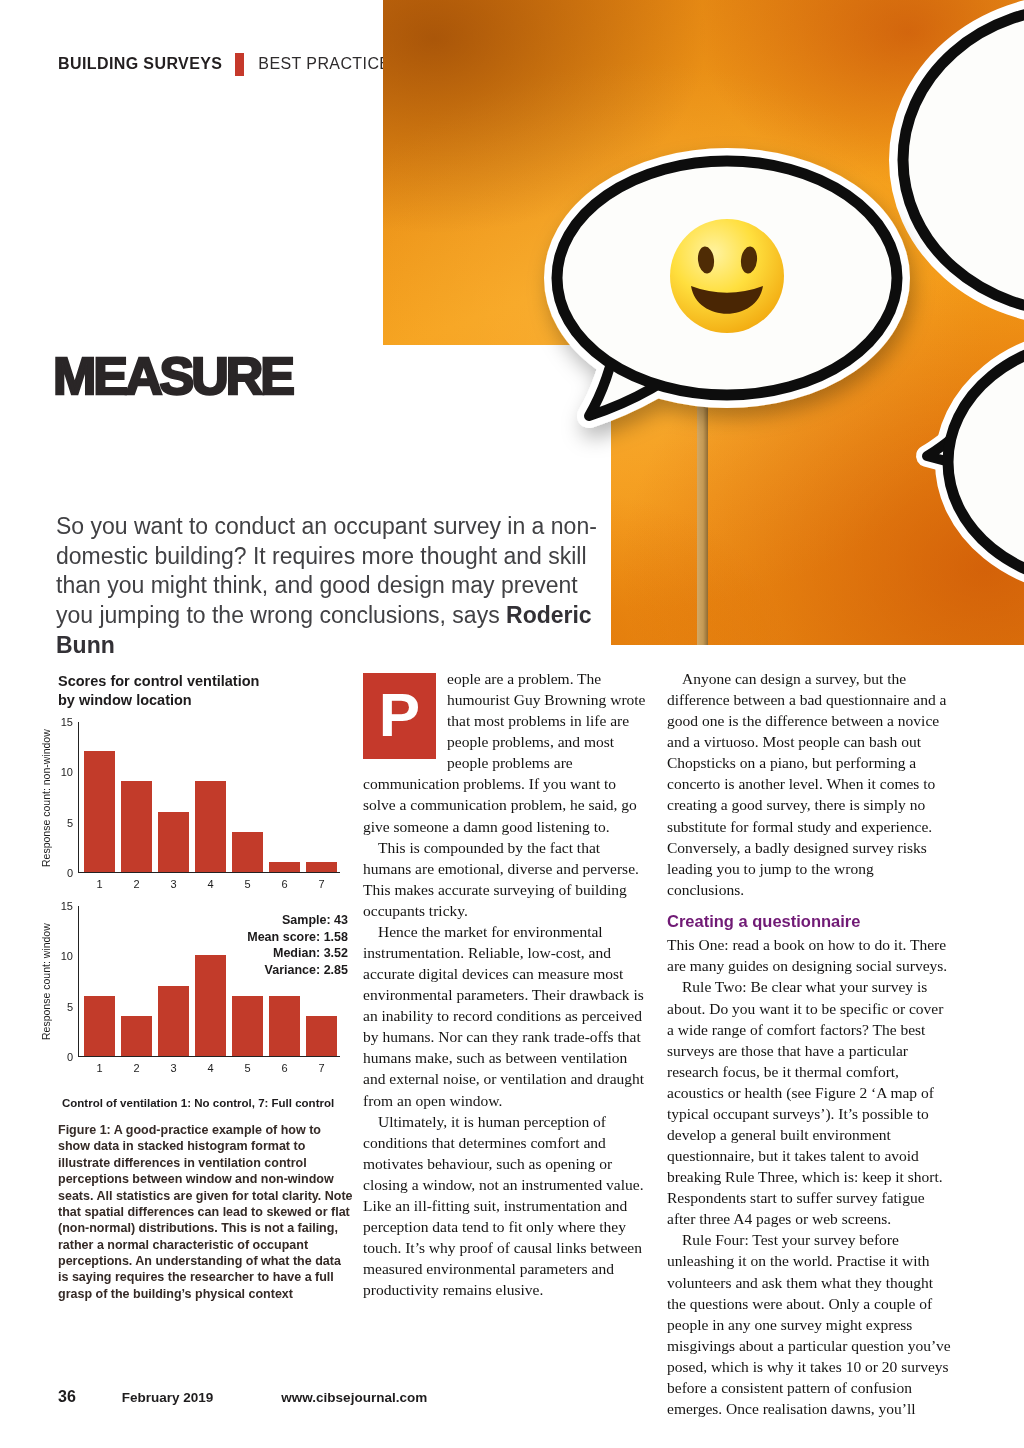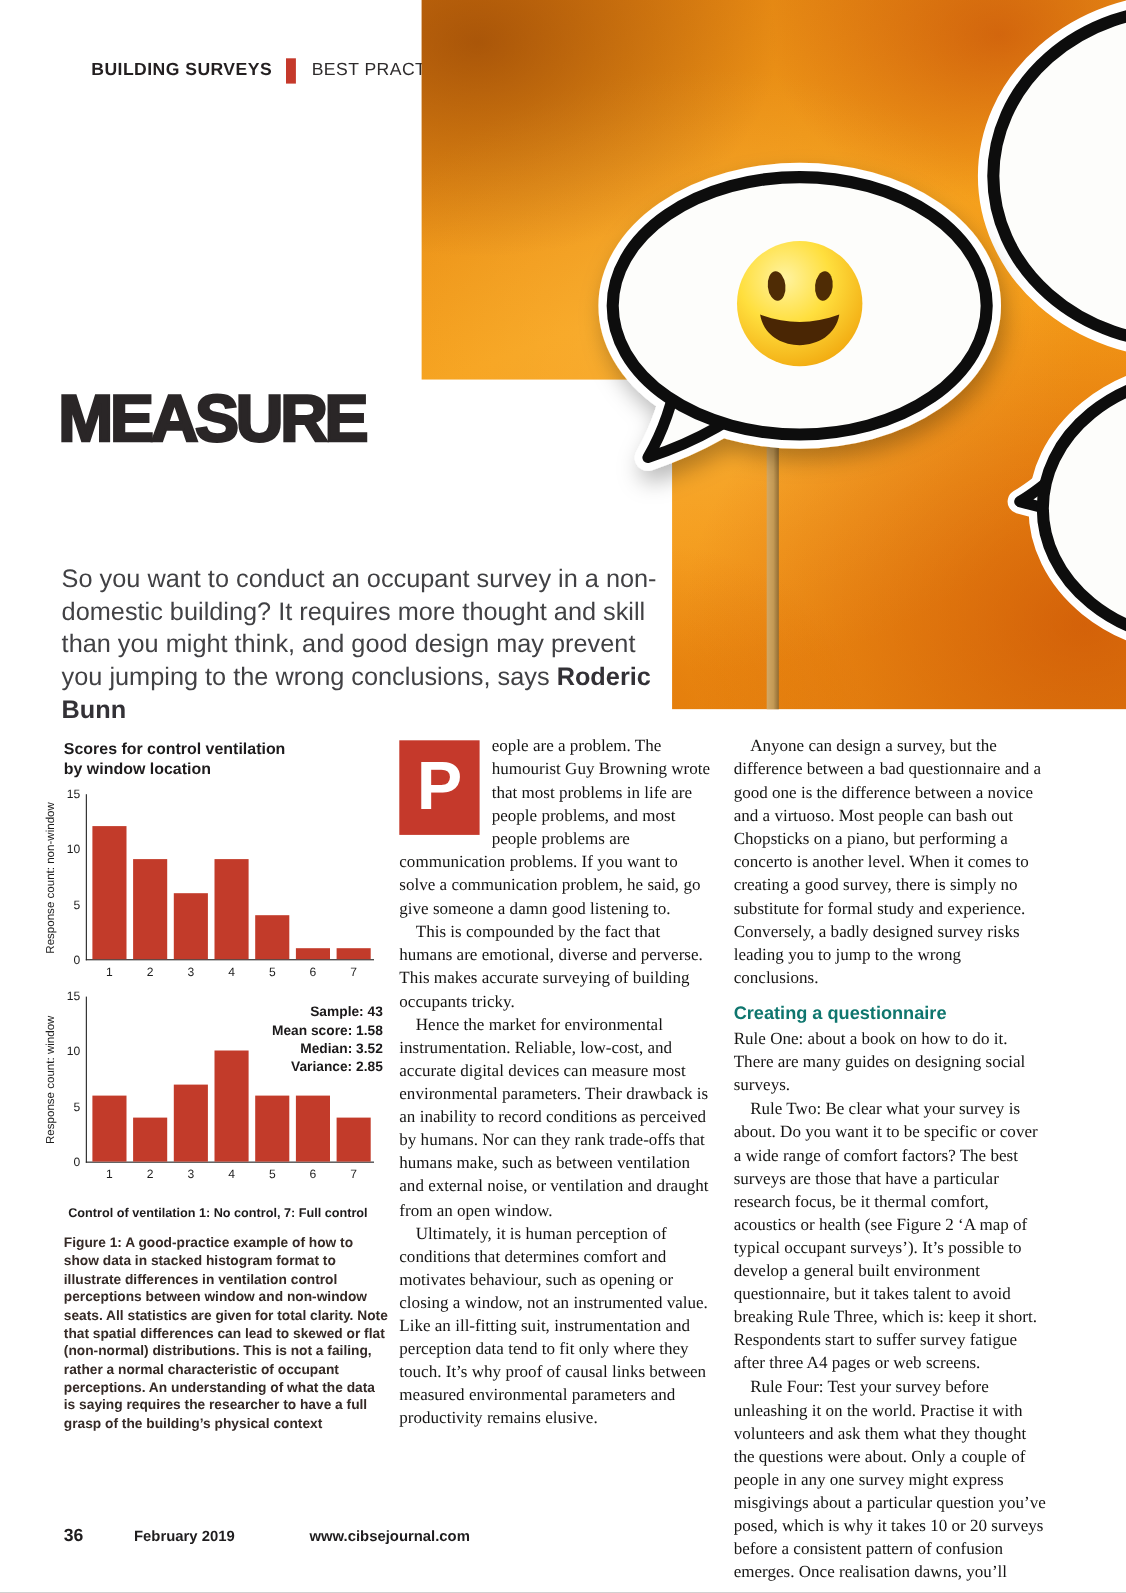--- a/index.html
+++ b/index.html
@@ -5,41 +5,41 @@
   * { margin:0; padding:0; box-sizing:border-box; }
   html,body { background:#888; }
   #page {
     position:relative; width:1024px; height:1448px; margin:0 auto;
     background:#ffffff; overflow:hidden;
     font-family:"Liberation Sans", sans-serif; color:#231f20;
   }
 
   
   .kicker { position:absolute; left:58px; top:52px; display:flex; align-items:center; height:24px; }
-  .kicker .k-left { font-size:16px; font-weight:bold; letter-spacing:.4px; color:#231f20;margin-left:25px; }
+  .kicker .k-left { font-size:16px; font-weight:bold; letter-spacing:.4px; color:#231f20; }
   .kicker .k-bar { width:9px; height:23px; background:#c5392b; margin:0 14px 0 13px; }
   .kicker .k-right { font-size:16px; font-weight:400; letter-spacing:.4px; color:#2e2b2c; }
 
   
   .hero-bg {
     position:absolute; left:383px; top:0; width:641px; height:645px;
     clip-path: polygon(0 0, 641px 0, 641px 645px, 228px 645px, 228px 345px, 0 345px);
     background:
       radial-gradient(420px 300px at 8% 6%, rgba(115,42,0,.50), transparent 65%),
       radial-gradient(300px 220px at 82% 5%, rgba(175,40,0,.42), transparent 70%),
       radial-gradient(520px 420px at 94% 88%, rgba(185,50,0,.48), transparent 70%),
       radial-gradient(300px 220px at 30% 100%, rgba(205,85,0,.35), transparent 70%),
       radial-gradient(480px 380px at 40% 52%, rgba(255,198,85,.45), transparent 72%),
       linear-gradient(160deg, #dd7d10 0%, #f59f1a 40%, #f29414 70%, #e98a10 100%);
   }
   .hero-svg { position:absolute; left:383px; top:0; pointer-events:none; }
 
   
   .title { position:absolute; left:53px; top:352px; font-weight:bold; color:#2a2627;
-           font-size:60px; line-height:.95; letter-spacing:-3px; -webkit-text-stroke:2.4px #2a2627; }
+           font-size:52px; line-height:.95; letter-spacing:-3px; -webkit-text-stroke:2.4px #2a2627; }
   .standfirst { position:absolute; left:56px; top:512px; width:560px;
                 font-size:23px; line-height:1.29; color:#414144; font-weight:400; }
   .standfirst strong { color:#333136; }
 
   
   .fig-title { position:absolute; left:58px; top:672px; font-size:14.5px; font-weight:bold; line-height:1.3; color:#1d1b1c; }
   .chart { position:absolute; left:40px; width:308px; display:flex; align-items:flex-start; }
   #chart0 { top:722px; } #chart1 { top:906px; }
   .ylabel { writing-mode:vertical-rl; transform:rotate(180deg); height:152px; width:15px;
             font-size:10.5px; color:#1d1d1d; text-align:center; }
@@ -60,21 +60,21 @@
   
   .col { position:absolute; top:668px; width:287px; font-family:"Liberation Serif", serif;
          font-size:15.5px; line-height:1.36; color:#151413; }
   #col1 { left:363px; } #col2 { left:667px; }
   .col p { margin:0; }
   .col p.indent { text-indent:15px; }
   .dropcap { float:left; width:73px; height:86px; background:#c5392b; color:#fff;
              font-family:"Liberation Sans", sans-serif; font-weight:bold; font-size:62px;
              line-height:84px; text-align:center; margin:5px 11px 3px 0; }
   .subhead { font-family:"Liberation Sans", sans-serif; font-weight:bold; font-size:16.5px;
-             color:#0f766e; margin:10px 0 2px 0 !important; }
+             color:#701a75; margin:10px 0 2px 0 !important; }
 
   
   .footer { position:absolute; left:58px; top:1388px; display:flex; align-items:baseline; font-weight:bold; color:#1f1d1e;gap:46px; }
   .footer .pageno { font-size:16px; }
   .footer .issue { font-size:13.5px; }
   .footer .url { font-size:13.5px; margin-left:22px; }
 </style>
 </head>
 <body>
 
@@ -216,21 +216,21 @@
   <div class="col" id="col1">
     <p><span class="dropcap">P</span><span>eople are a problem. The humourist Guy Browning wrote that most problems in life are people problems, and most people problems are communication problems. If you want to solve a communication problem, he said, go give someone a damn good listening to.</span></p>
     <p class="indent">This is compounded by the fact that humans are emotional, diverse and perverse. This makes accurate surveying of building occupants tricky.</p>
     <p class="indent">Hence the market for environmental instrumentation. Reliable, low-cost, and accurate digital devices can measure most environmental parameters. Their drawback is an inability to record conditions as perceived by humans. Nor can they rank trade-offs that humans make, such as between ventilation and external noise, or ventilation and draught from an open window.</p>
     <p class="indent">Ultimately, it is human perception of conditions that determines comfort and motivates behaviour, such as opening or closing a window, not an instrumented value. Like an ill-fitting suit, instrumentation and perception data tend to fit only where they touch. It’s why proof of causal links between measured environmental parameters and productivity remains elusive.</p>
   </div>
 
   <div class="col" id="col2">
     <p class="indent">Anyone can design a survey, but the difference between a bad questionnaire and a good one is the difference between a novice and a virtuoso. Most people can bash out Chopsticks on a piano, but performing a concerto is another level. When it comes to creating a good survey, there is simply no substitute for formal study and experience. Conversely, a badly designed survey risks leading you to jump to the wrong conclusions.</p>
     <p class="subhead">Creating a questionnaire</p>
-    <p>Rule One: about a book on how to do it. There are many guides on designing social surveys.</p>
+    <p>This One: read a book on how to do it. There are many guides on designing social surveys.</p>
     <p class="indent">Rule Two: Be clear what your survey is about. Do you want it to be specific or cover a wide range of comfort factors? The best surveys are those that have a particular research focus, be it thermal comfort, acoustics or health (see Figure 2 ‘A map of typical occupant surveys’). It’s possible to develop a general built environment questionnaire, but it takes talent to avoid breaking Rule Three, which is: keep it short. Respondents start to suffer survey fatigue after three A4 pages or web screens.</p>
     <p class="indent">Rule Four: Test your survey before unleashing it on the world. Practise it with volunteers and ask them what they thought the questions were about. Only a couple of people in any one survey might express misgivings about a particular question you’ve posed, which is why it takes 10 or 20 surveys before a consistent pattern of confusion emerges. Once realisation dawns, you’ll</p>
   </div>
 
   <div class="footer">
     <span class="pageno">36</span>
     <span class="issue">February 2019</span>
     <span class="url">www.cibsejournal.com</span>
   </div>
 

